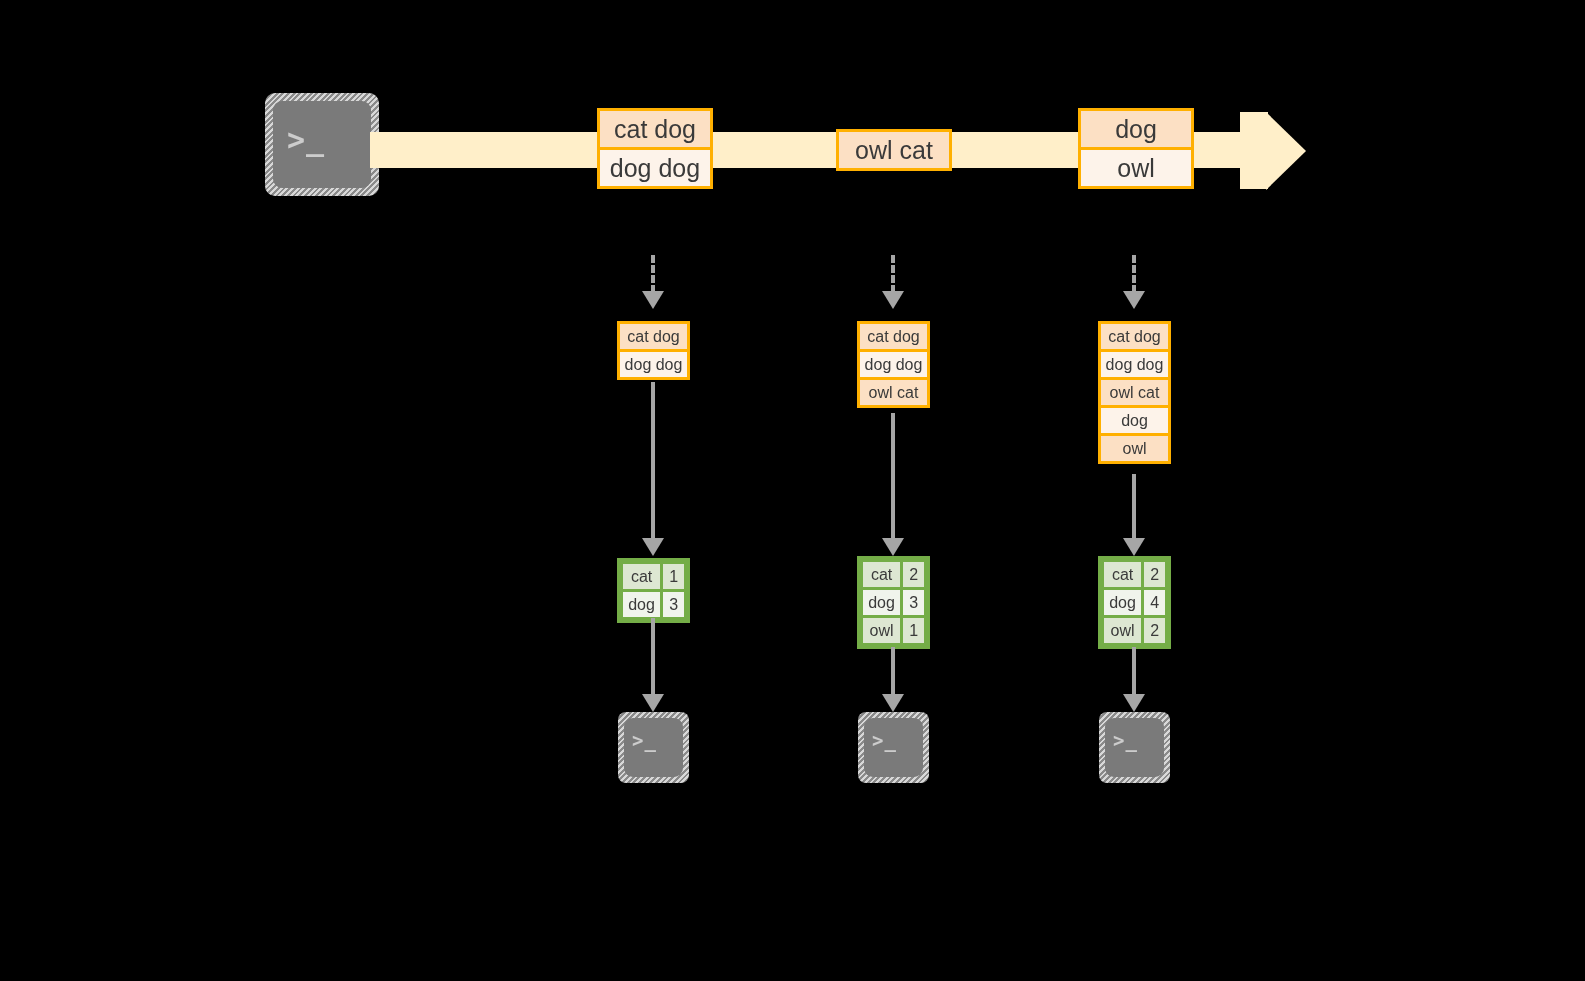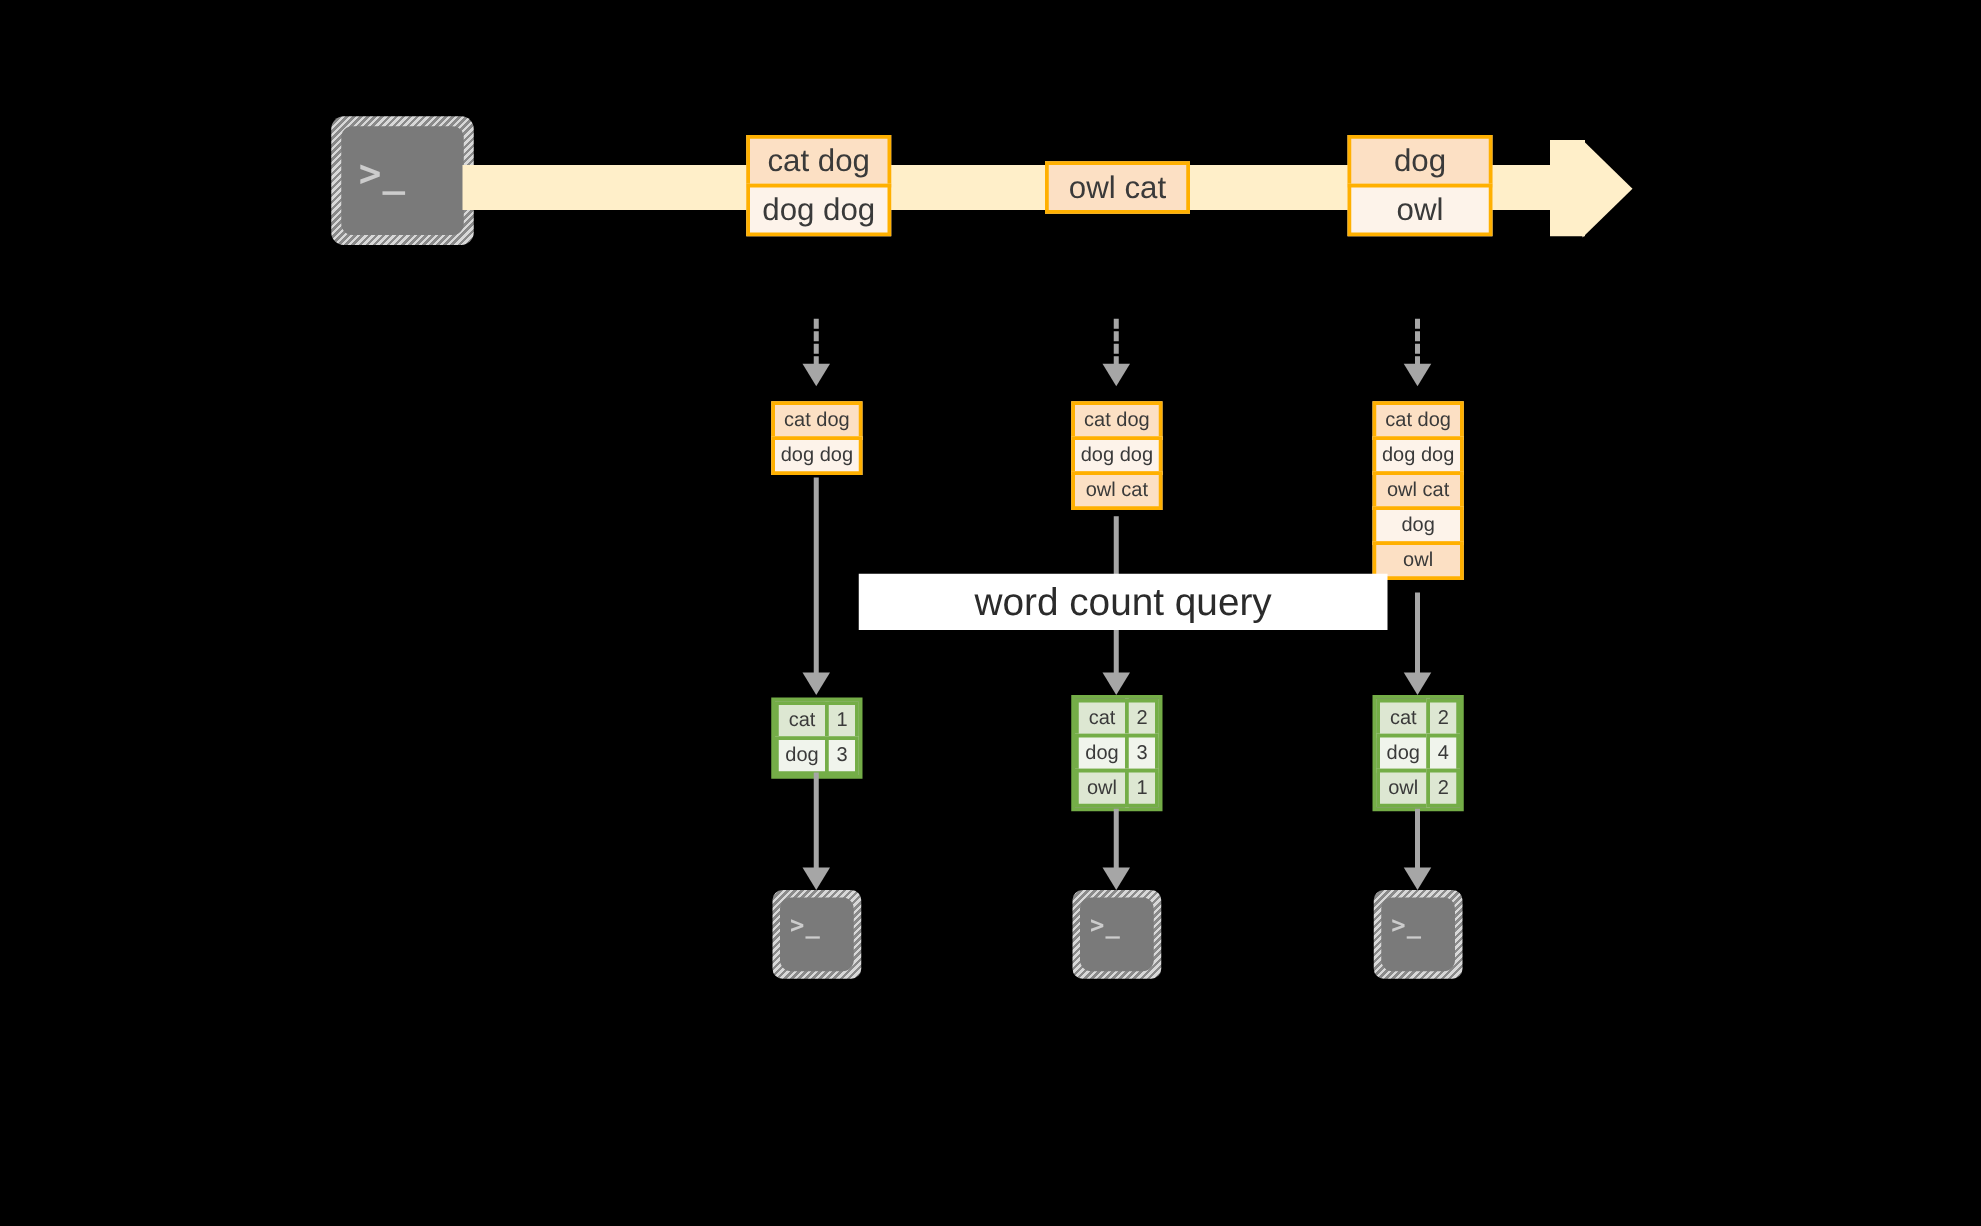--- a/index.html
+++ b/index.html
@@ -312,17 +312,14 @@
 
   <div class="vline" style="left:1132px;top:647px;height:49px;"></div>
   <div class="vhead" style="left:1123px;top:694px;"></div>
 
   <div class="term" style="left:1099px;top:712px;width:71px;height:71px;padding:6px;border-radius:8px;">
     <div class="term-inner">
       <div class="term-glyph" style="left:8px;top:13px;font-size:19px;">&gt;_</div>
     </div>
   </div>
 
-  <div class="wlabel" style="left:687px;top:459px;width:423px;height:45px;font-size:31px;">
-    <span>word count query</span>
-  </div>
 
 </div>
 
 </body></html>

